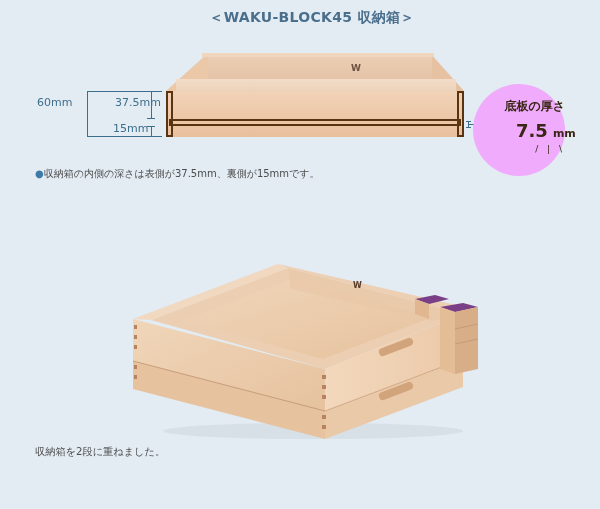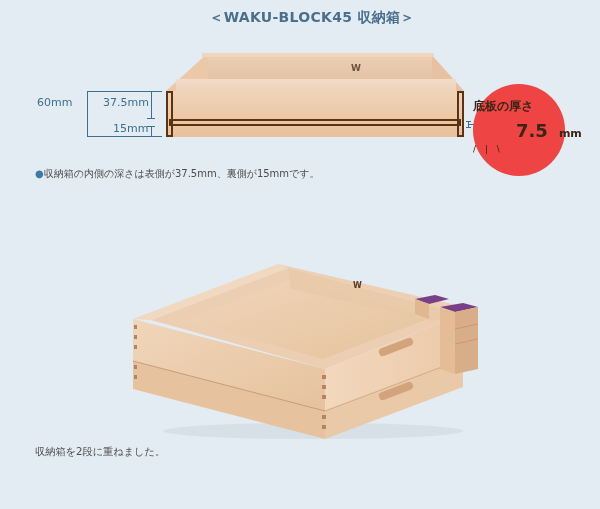--- a/index.html
+++ b/index.html
@@ -36,26 +36,26 @@
   .o-right { right:0; top:38px; width:7px; height:46px; }
   .o-bottom { left:3px; top:66px; width:292px; height:7px; }
 
   
   .dim-line { position:absolute; background:#3d6f8c; }
   .dim-label { position:absolute; font-size:11px; color:#3d6f8c; font-weight:normal; }
 
   
   .badge {
     position:absolute; left:473px; top:84px; width:92px; height:92px; border-radius:50%;
-    background:#ef4444; text-align:left;
+    background:#f0abfc; text-align:right;
   }
   .badge-title { position:absolute; top:14px; left:0; width:100%; font-size:12px; font-weight:bold; color:#3a2616; }
   .badge-val { position:absolute; top:36px; left:0; width:100%; font-weight:bold; color:#3a2616; }
   .badge-val .num { font-size:18px;margin-left:43px; }
-  .badge-val .unit { font-size:11px; margin-left:11px; }
+  .badge-val .unit { font-size:11px; margin-left:5px; }
   .badge-deco { position:absolute; top:60px; left:0; width:100%; font-size:9px; color:#3a2616; letter-spacing:3px; }
 
   
   .desc { position:absolute; left:35px; top:164px; font-size:10px; color:#4d4d4d; line-height:20px; white-space:nowrap; }
   .bullet { color:#3d7aa8; }
 
   
   .stack { position:absolute; left:133px; top:259px; width:345px; height:182px; }
   .bottom-text { position:absolute; left:35px; top:440px; font-size:10.2px; color:#4d4d4d; line-height:23px; white-space:nowrap;text-align:center; }
 </style>
@@ -76,21 +76,21 @@
   <div class="outline o-left"></div>
   <div class="outline o-right"></div>
   <div class="outline o-bottom"></div>
 </div>
 
 <div>
   <span class="dim-label" style="left:37px;top:96px;">60mm</span>
   <div class="dim-line" style="left:87px;top:91px;width:1px;height:45px;"></div>
   <div class="dim-line" style="left:87px;top:91px;width:75px;height:1px;"></div>
   <div class="dim-line" style="left:87px;top:136px;width:75px;height:1px;"></div>
-  <span class="dim-label" style="left:103px;top:96px;">37.5mm</span>
+  <span class="dim-label" style="left:115px;top:96px;">37.5mm</span>
   <div class="dim-line" style="left:151px;top:91px;width:1px;height:27px;"></div>
   <div class="dim-line" style="left:147px;top:118px;width:8px;height:1px;"></div>
   <span class="dim-label" style="left:113px;top:122px;text-align:center;">15mm</span>
   <div class="dim-line" style="left:151px;top:126px;width:1px;height:10px;"></div>
   <div class="dim-line" style="left:147px;top:126px;width:8px;height:1px;"></div>
 
   <div class="dim-line" style="left:466px;top:121px;width:5px;height:1px;"></div>
   <div class="dim-line" style="left:468px;top:121px;width:1px;height:6px;"></div>
   <div class="dim-line" style="left:466px;top:127px;width:5px;height:1px;"></div>
   <div class="dim-line" style="left:469px;top:124px;width:15px;height:1px;"></div>

